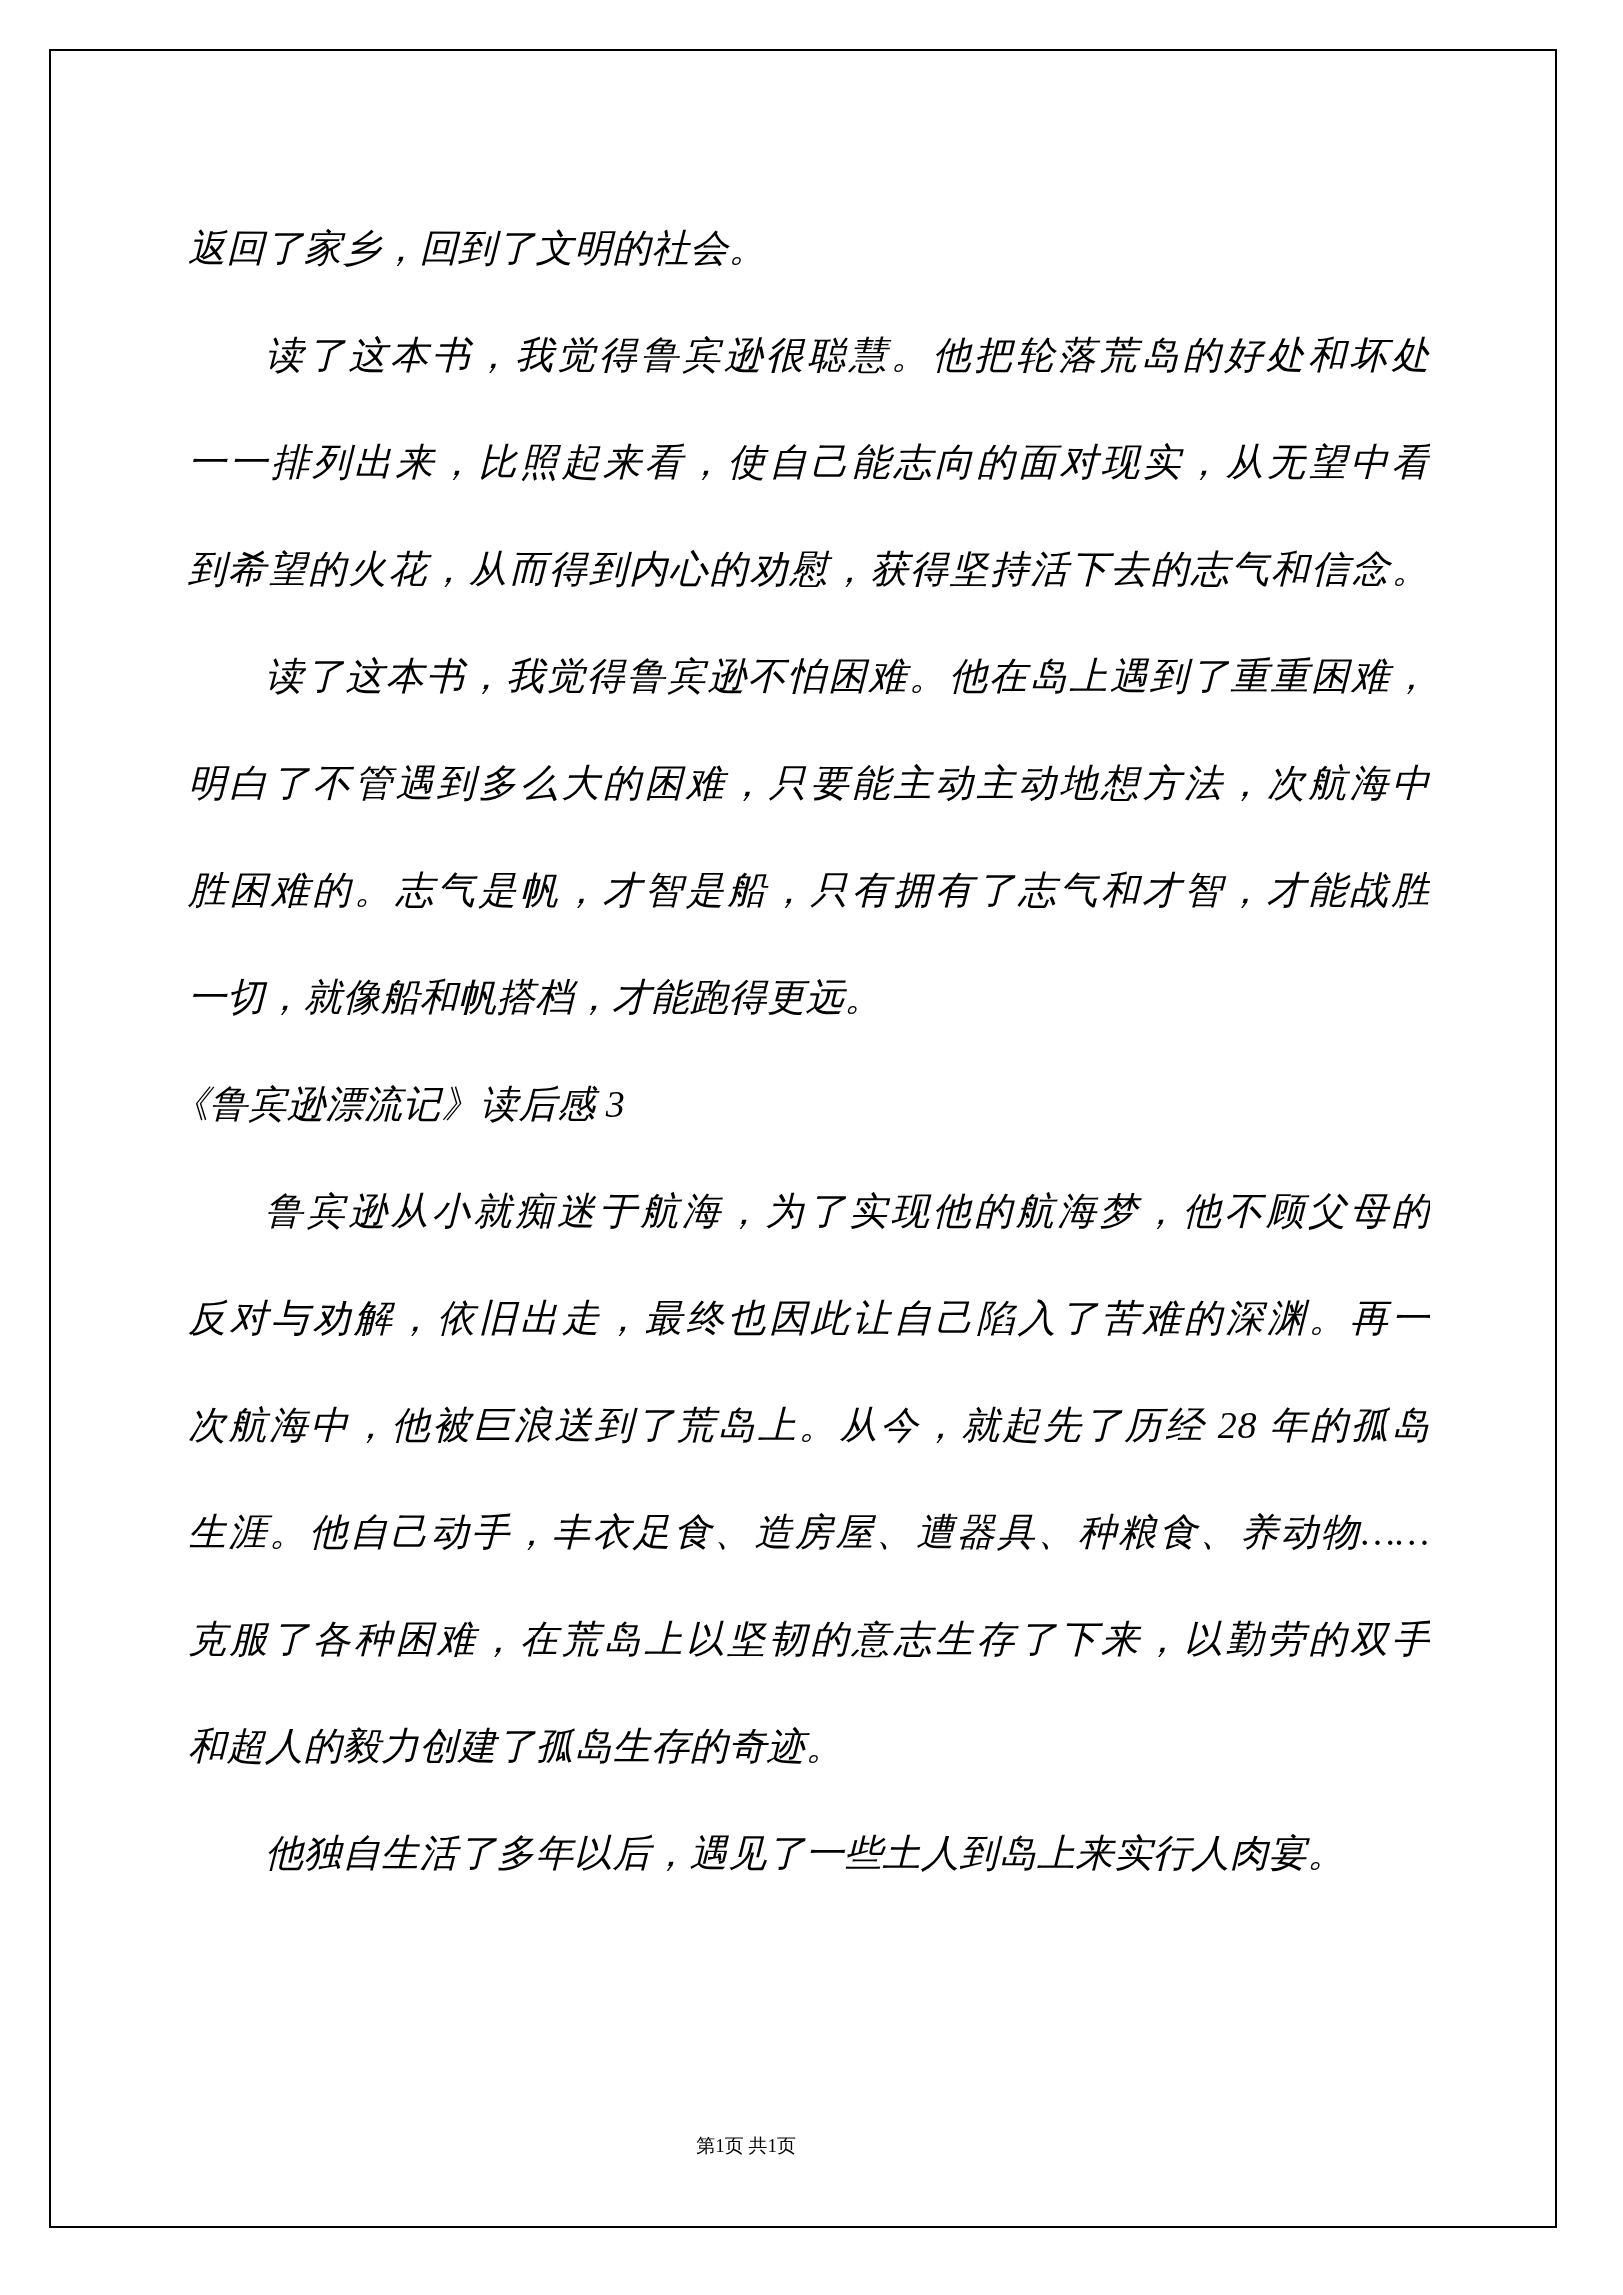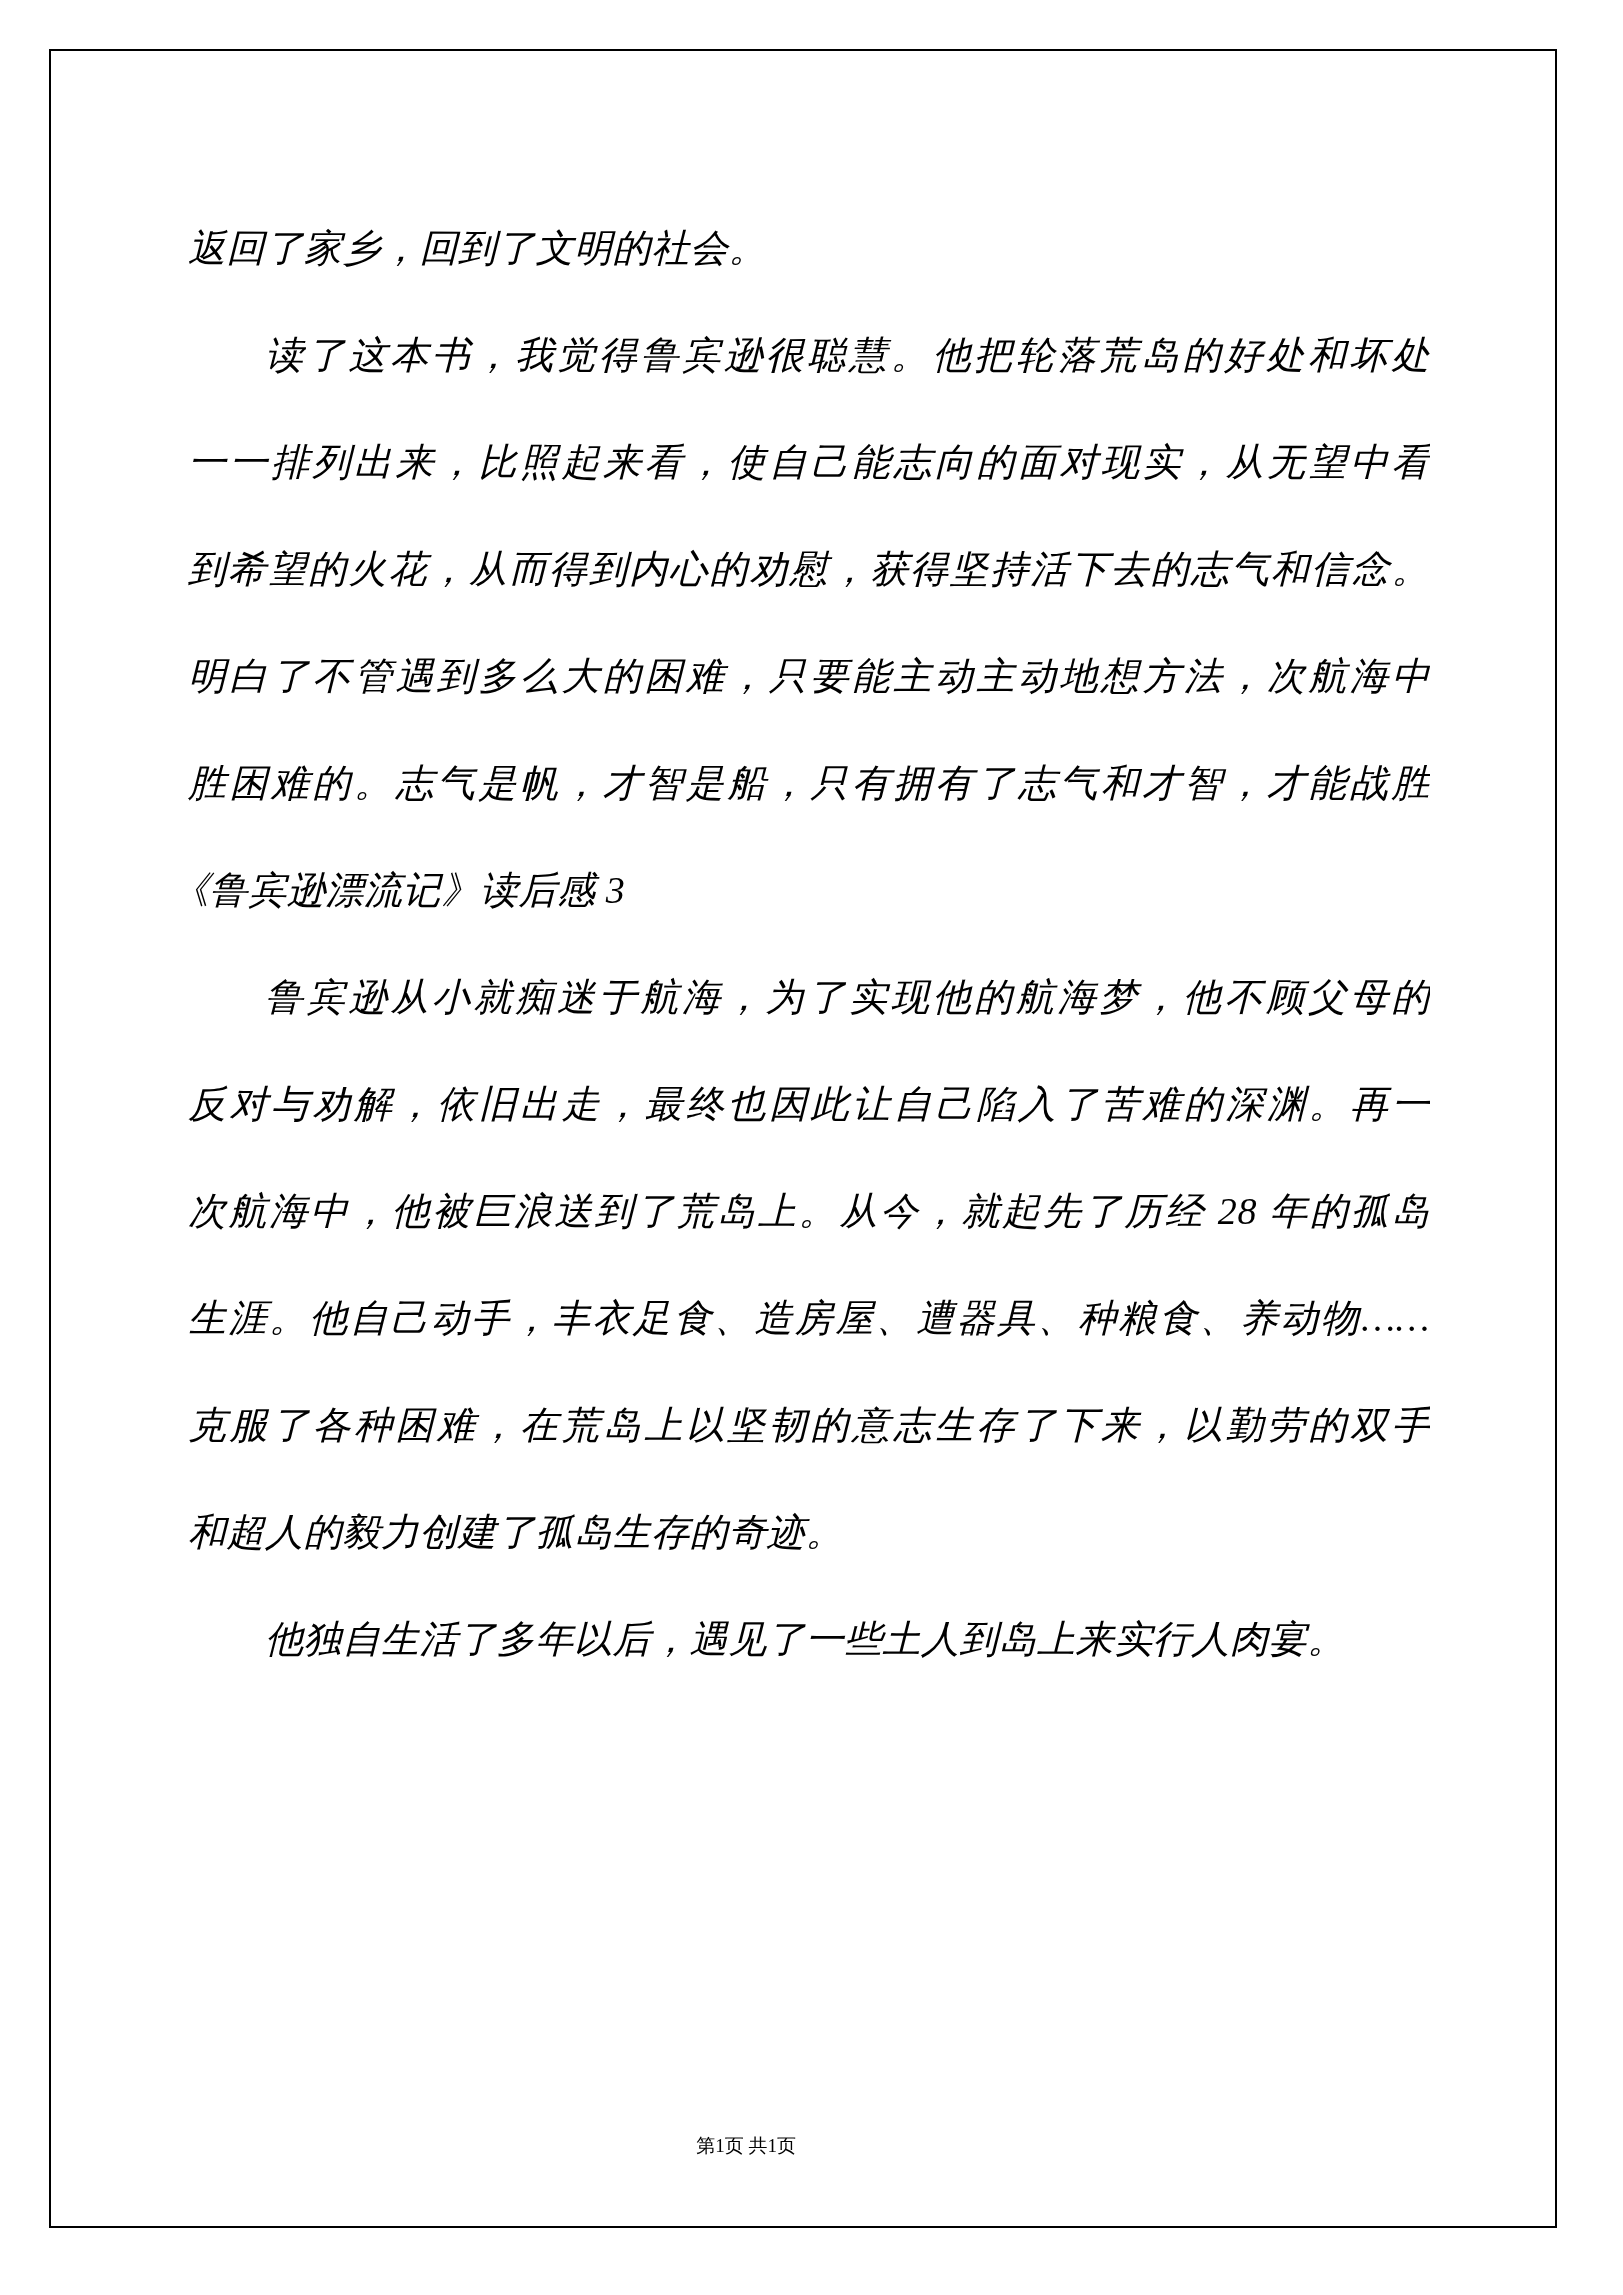--- a/index.html
+++ b/index.html
@@ -70,22 +70,24 @@
 </head>
 <body>
 
 <div class="page">
   <div class="page-border"></div>
   <div class="text-block" id="text-block">
       <div class="line">返回了家乡，回到了文明的社会。</div>
       <div class="line indent fill">读了这本书，我觉得鲁宾逊很聪慧。他把轮落荒岛的好处和坏处</div>
       <div class="line fill">一一排列出来，比照起来看，使自己能志向的面对现实，从无望中看</div>
       <div class="line fill">到希望的火花，从而得到内心的劝慰，获得坚持活下去的志气和信念。</div>
+      <div class="line indent fill">读了这本书，我觉得鲁宾逊不怕困难。他在岛上遇到了重重困难，</div>
       <div class="line fill">明白了不管遇到多么大的困难，只要能主动主动地想方法，次航海中</div>
       <div class="line fill">胜困难的。志气是帆，才智是船，只有拥有了志气和才智，才能战胜</div>
+      <div class="line">一切，就像船和帆搭档，才能跑得更远。</div>
       <div class="line hang">《鲁宾逊漂流记》读后感 3</div>
       <div class="line indent fill">鲁宾逊从小就痴迷于航海，为了实现他的航海梦，他不顾父母的</div>
       <div class="line fill">反对与劝解，依旧出走，最终也因此让自己陷入了苦难的深渊。再一</div>
       <div class="line fill">次航海中，他被巨浪送到了荒岛上。从今，就起先了历经 28 年的孤岛</div>
       <div class="line fill">生涯。他自己动手，丰衣足食、造房屋、遭器具、种粮食、养动物……</div>
       <div class="line fill">克服了各种困难，在荒岛上以坚韧的意志生存了下来，以勤劳的双手</div>
       <div class="line">和超人的毅力创建了孤岛生存的奇迹。</div>
       <div class="line indent">他独自生活了多年以后，遇见了一些土人到岛上来实行人肉宴。</div>
     </div>
   <div class="footer">

